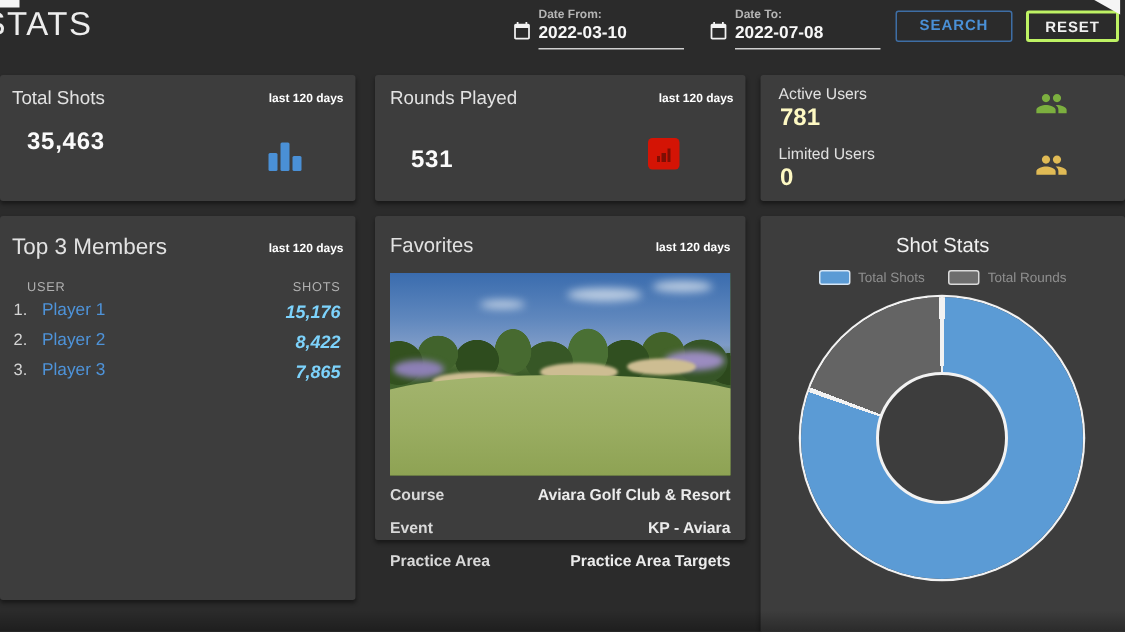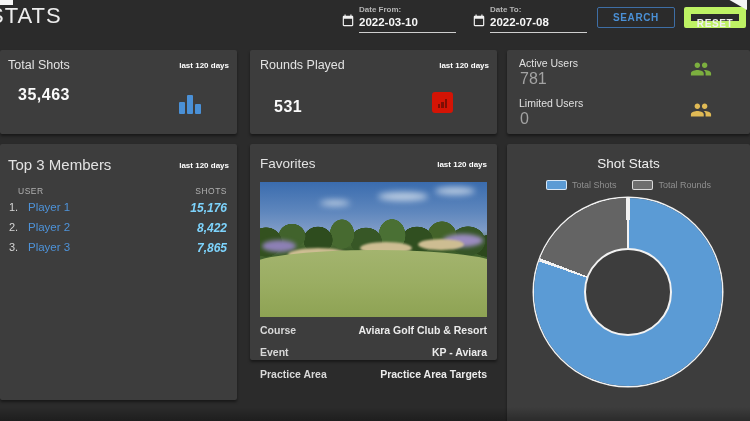--- a/index.html
+++ b/index.html
@@ -23,21 +23,21 @@
   .date-texts { width:97px; border-bottom:1px solid #cfcfcf; padding-bottom:4px; }
   .date-label { font-size:8px; color:#b5b5b5; font-weight:700; }
   .date-value { font-size:11.5px; color:#f7f7f7; font-weight:700; margin-top:2px; background:transparent; border:none; }
 
   .btn {
     top:7px; height:21px; border-radius:2px; background:transparent;
     font-size:10px; font-weight:700; letter-spacing:.6px; text-align:center; line-height:19px;
     cursor:pointer; font-family:"Liberation Sans", sans-serif;
   }
   .btn-search { left:597px; width:78px; border:1px solid #3e6ea5; color:#4a90d6; }
-  .btn-reset  { left:684px; width:62px; border:7px solid #bef264; color:#f0f0f0; }
+  .btn-reset  { left:684px; width:62px; border:2px solid #bef264; color:#f0f0f0; }
 
   .cursor-artifact { right:3px; top:0; width:19px; height:11px; background:#f5f5f5;
     clip-path:polygon(8% 0, 100% 0, 100% 90%); }
 
   
   .card { position:absolute; background:#3d3d3d; border-radius:2px; box-shadow:0 2px 3px rgba(0,0,0,.45); }
   .card-title { position:absolute; left:8px; top:8px; font-size:12.5px; color:#e2e2e2; }
   .period { position:absolute; right:8px; top:11px; font-size:8px; font-weight:700; color:#fff; }
   .big-value { position:absolute; font-size:16px; font-weight:700; color:#fafafa; letter-spacing:.5px; }
 
@@ -49,21 +49,21 @@
   .bars-icon { position:absolute; right:36px; top:45px; display:flex; align-items:flex-end; gap:2px; height:19px; }
   .bars-icon i { display:block; width:6px; background:#4a90d6; border-radius:1px; }
   .bars-icon .b1{height:12px} .bars-icon .b2{height:19px} .bars-icon .b3{height:10px}
 
   .red-icon { position:absolute; right:44px; top:42px; width:21px; height:21px; background:#d41405; border-radius:3px;
     display:flex; align-items:flex-end; justify-content:center; gap:1px; padding-bottom:5px; }
   .red-icon i { display:block; width:2.5px; background:#7e0e04; }
   .red-icon .b1{height:4px} .red-icon .b2{height:6px} .red-icon .b3{height:9px}
 
   .user-block-label { position:absolute; left:12px; font-size:10.5px; color:#e0e0e0; }
-  .user-block-value { position:absolute; left:13px; font-size:16px; font-weight:400; color:#a3a3a3; }
+  .user-block-value { position:absolute; left:13px; font-size:16px; font-weight:700; color:#fef9c3; }
   .users-icon { position:absolute; right:34px; width:30px; height:22px; }
   .users-icon.green { color:#7caf3f; top:8px; }
   .users-icon.gold  { color:#e0ba55; top:49px; }
 
   
   #card-top-members { left:0;     top:144px; width:237px; height:256px; }
   #card-favorites   { left:250px; top:144px; width:247px; height:216px; }
   #card-shot-stats  { left:507px; top:144px; width:243px; height:288px; }
 
   #card-top-members .card-title { top:12px; font-size:15px; }

